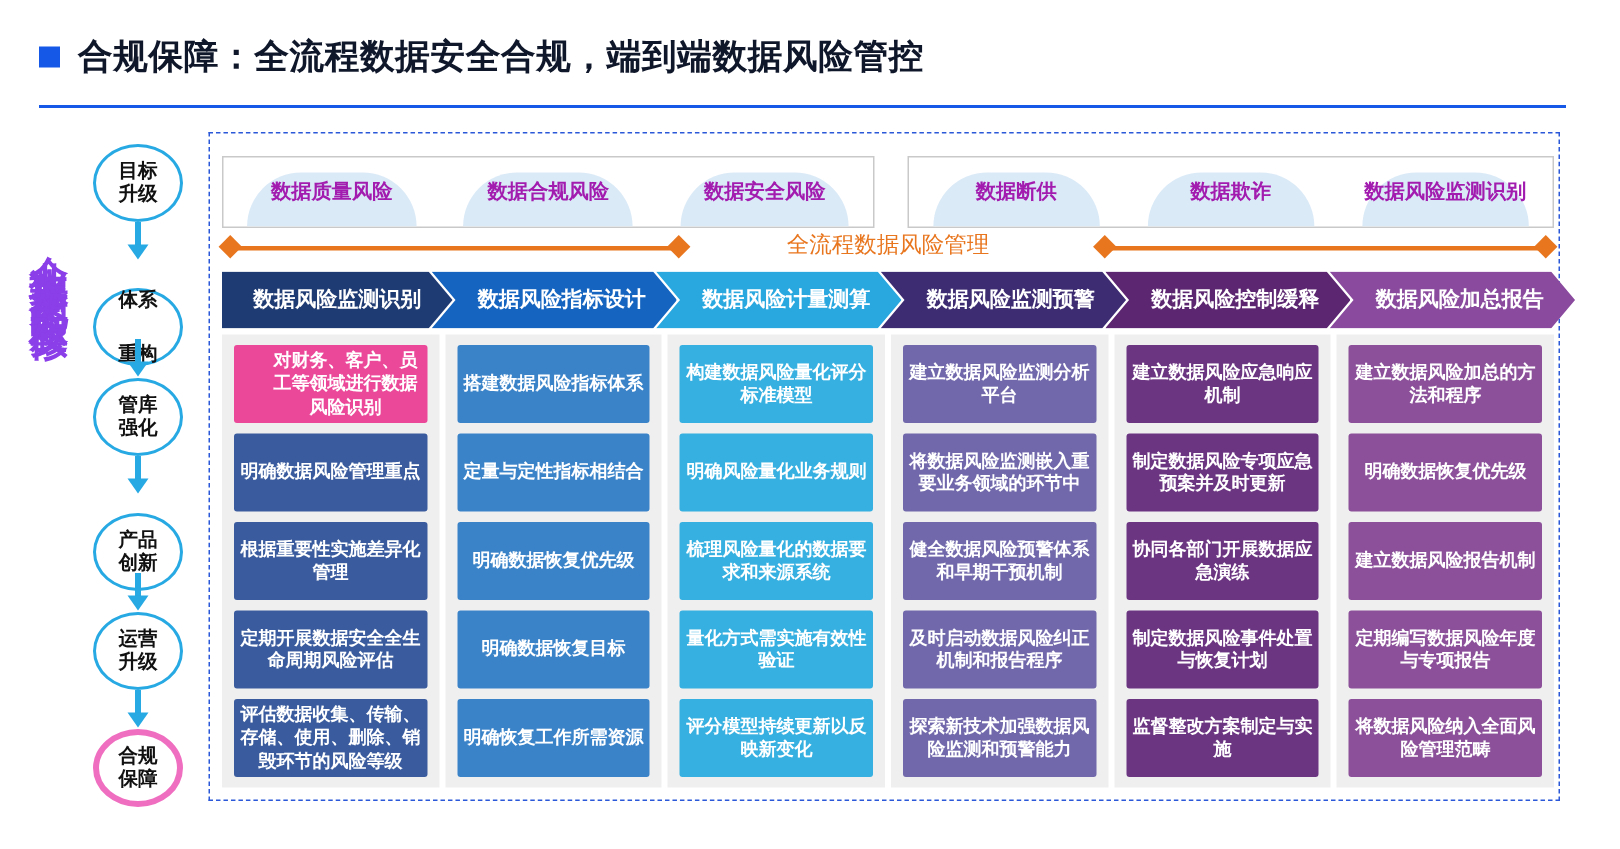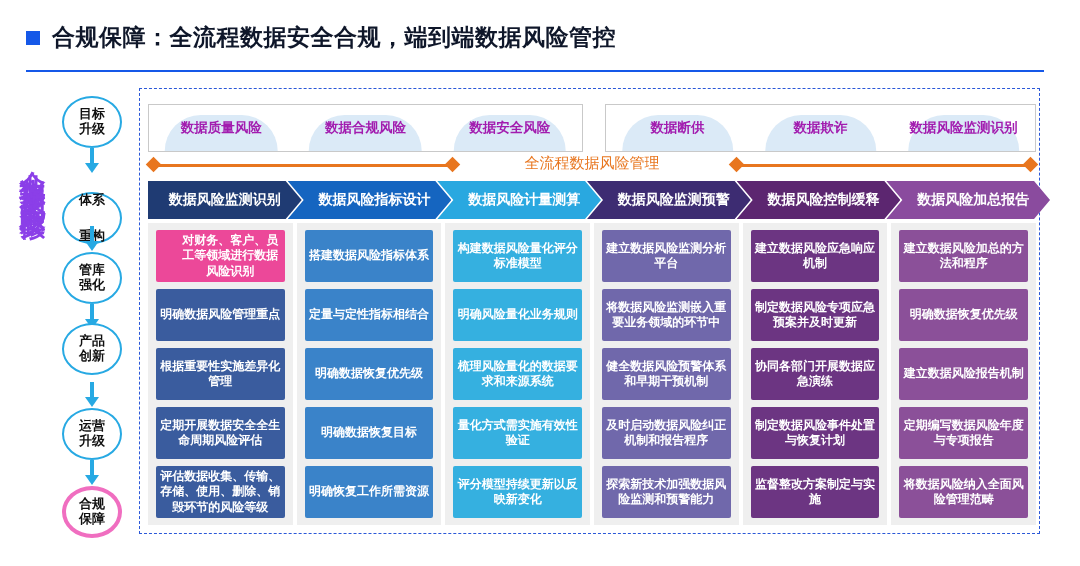--- a/index.html
+++ b/index.html
@@ -139,21 +139,21 @@
       <div class="step" style="top: 96px; gap: 21px;">
         <span>体系</span>
         <span>重构</span>
       </div>
       <div class="step-arrow" style="top: 130px; height: 16px;"></div>
       <div class="step" style="top: 156px;">
         <span>管库</span>
         <span>强化</span>
       </div>
       <div class="step-arrow" style="top: 208px; height: 16px;"></div>
-      <div class="step" style="top: 227px;">
+      <div class="step" style="top: 246px;">
         <span>产品</span>
         <span>创新</span>
       </div>
       <div class="step-arrow" style="top: 286px; height: 16px;"></div>
       <div class="step" style="top: 312px;">
         <span>运营</span>
         <span>升级</span>
       </div>
       <div class="step-arrow" style="top: 364px; height: 16px;"></div>
       <div class="step last" style="top: 390px;">

